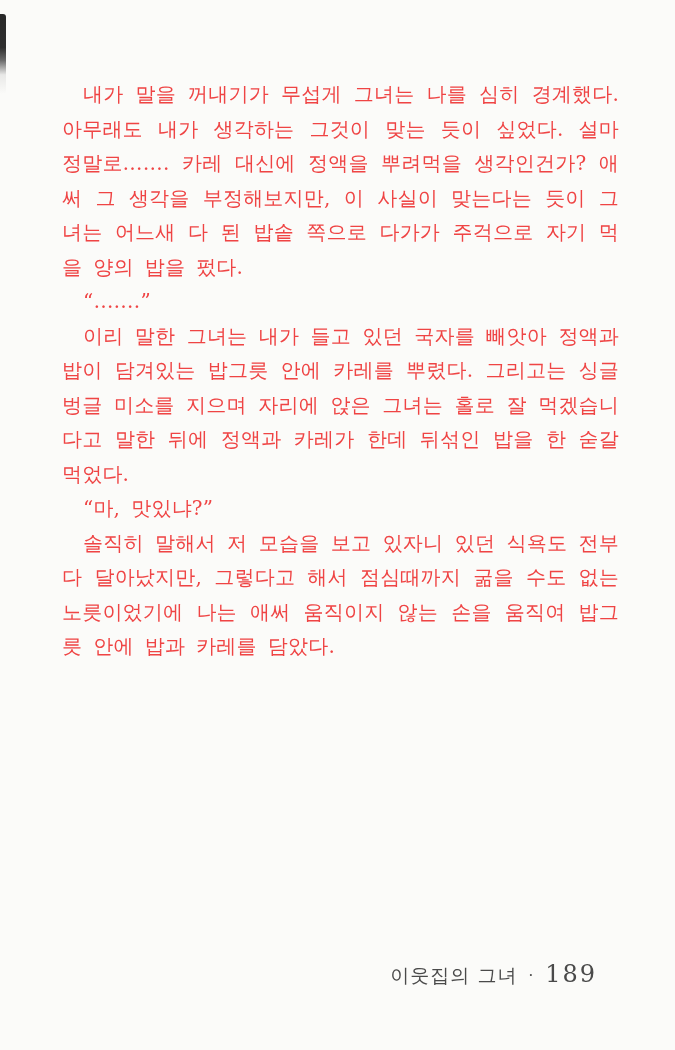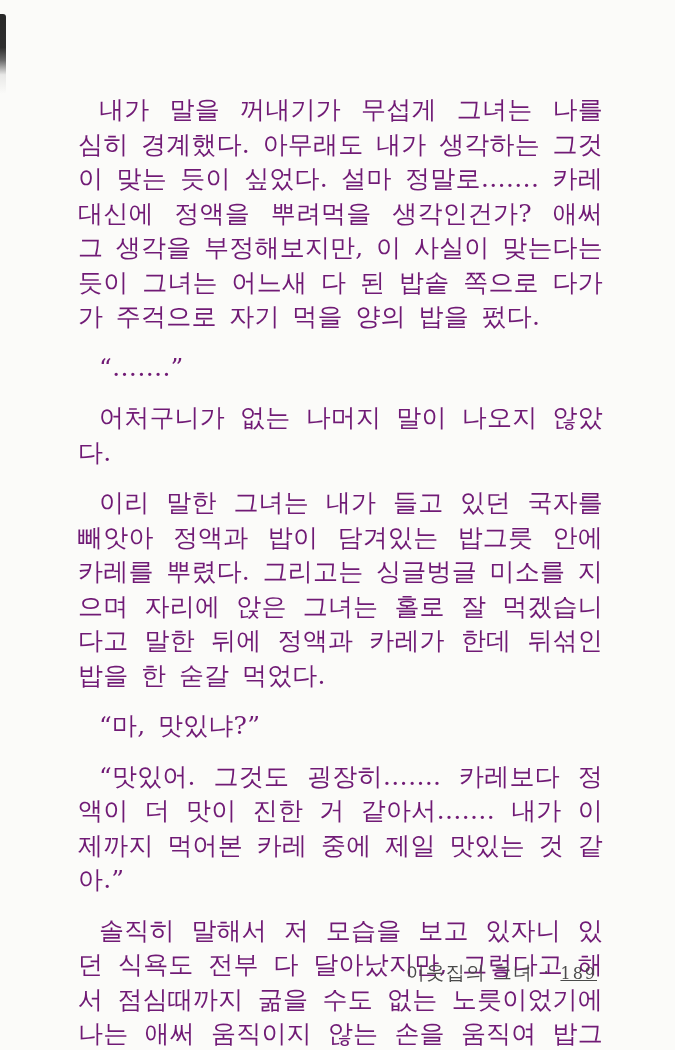--- a/index.html
+++ b/index.html
@@ -35,29 +35,29 @@
       rgba(251,251,249,0) 100%);
     border-radius: 0 3px 3px 0;
   }
   .text-block {
     position: absolute;
     left: 62px;
     top: 77px;
     width: 557px;
   }
   .text-block p {
-    margin: 16px;
+    margin: 0;
     padding: 0;
-    font-size: 25px;
+    font-size: 20px;
     line-height: 34.5px;
     text-align: justify;
     text-indent: 21px;
     word-spacing: 4.5px;
     letter-spacing: 0.2px;
-    color: #701a75;
+    color: #ef4444;
     word-break: break-all;
   }
   .footer {
     position: absolute;
     top: 960px;
     right: 78px;
     left: 62px;
     text-align: right;
     font-size: 19px;
     color: #4a4a4a;
@@ -65,39 +65,36 @@
     white-space: nowrap;
   }
   .footer .sep {
     display: inline-block;
     margin: 0 11px;
     font-size: 15px;
     vertical-align: 2px;
     color: #4a4a4a;
   }
   .footer .page-num {
-    font-size: 16px;
+    font-size: 24px;
     letter-spacing: 2px;
-    text-decoration: underline;
   }
 </style>
 </head>
 <body>
 
 <div class="page">
 
   <div class="scan-mark"></div>
 
   <div class="text-block">
     <p>내가 말을 꺼내기가 무섭게 그녀는 나를 심히 경계했다. 아무래도 내가 생각하는 그것이 맞는 듯이 싶었다. 설마 정말로……. 카레 대신에 정액을 뿌려먹을 생각인건가? 애써 그 생각을 부정해보지만, 이 사실이 맞는다는 듯이 그녀는 어느새 다 된 밥솥 쪽으로 다가가 주걱으로 자기 먹을 양의 밥을 펐다.</p>
     <p>“…….”</p>
-    <p>어처구니가 없는 나머지 말이 나오지 않았다.</p>
     <p>이리 말한 그녀는 내가 들고 있던 국자를 빼앗아 정액과 밥이 담겨있는 밥그릇 안에 카레를 뿌렸다. 그리고는 싱글벙글 미소를 지으며 자리에 앉은 그녀는 홀로 잘 먹겠습니다고 말한 뒤에 정액과 카레가 한데 뒤섞인 밥을 한 숟갈 먹었다.</p>
     <p>“마, 맛있냐?”</p>
-    <p>“맛있어. 그것도 굉장히……. 카레보다 정액이 더 맛이 진한 거 같아서……. 내가 이제까지 먹어본 카레 중에 제일 맛있는 것 같아.”</p>
     <p>솔직히 말해서 저 모습을 보고 있자니 있던 식욕도 전부 다 달아났지만, 그렇다고 해서 점심때까지 굶을 수도 없는 노릇이었기에 나는 애써 움직이지 않는 손을 움직여 밥그릇 안에 밥과 카레를 담았다.</p>
   </div>
 
   <div class="footer">
     <span>이웃집의 그녀</span><span class="sep">·</span><span class="page-num">189</span>
   </div>
 
 </div>
 
 </body></html>

